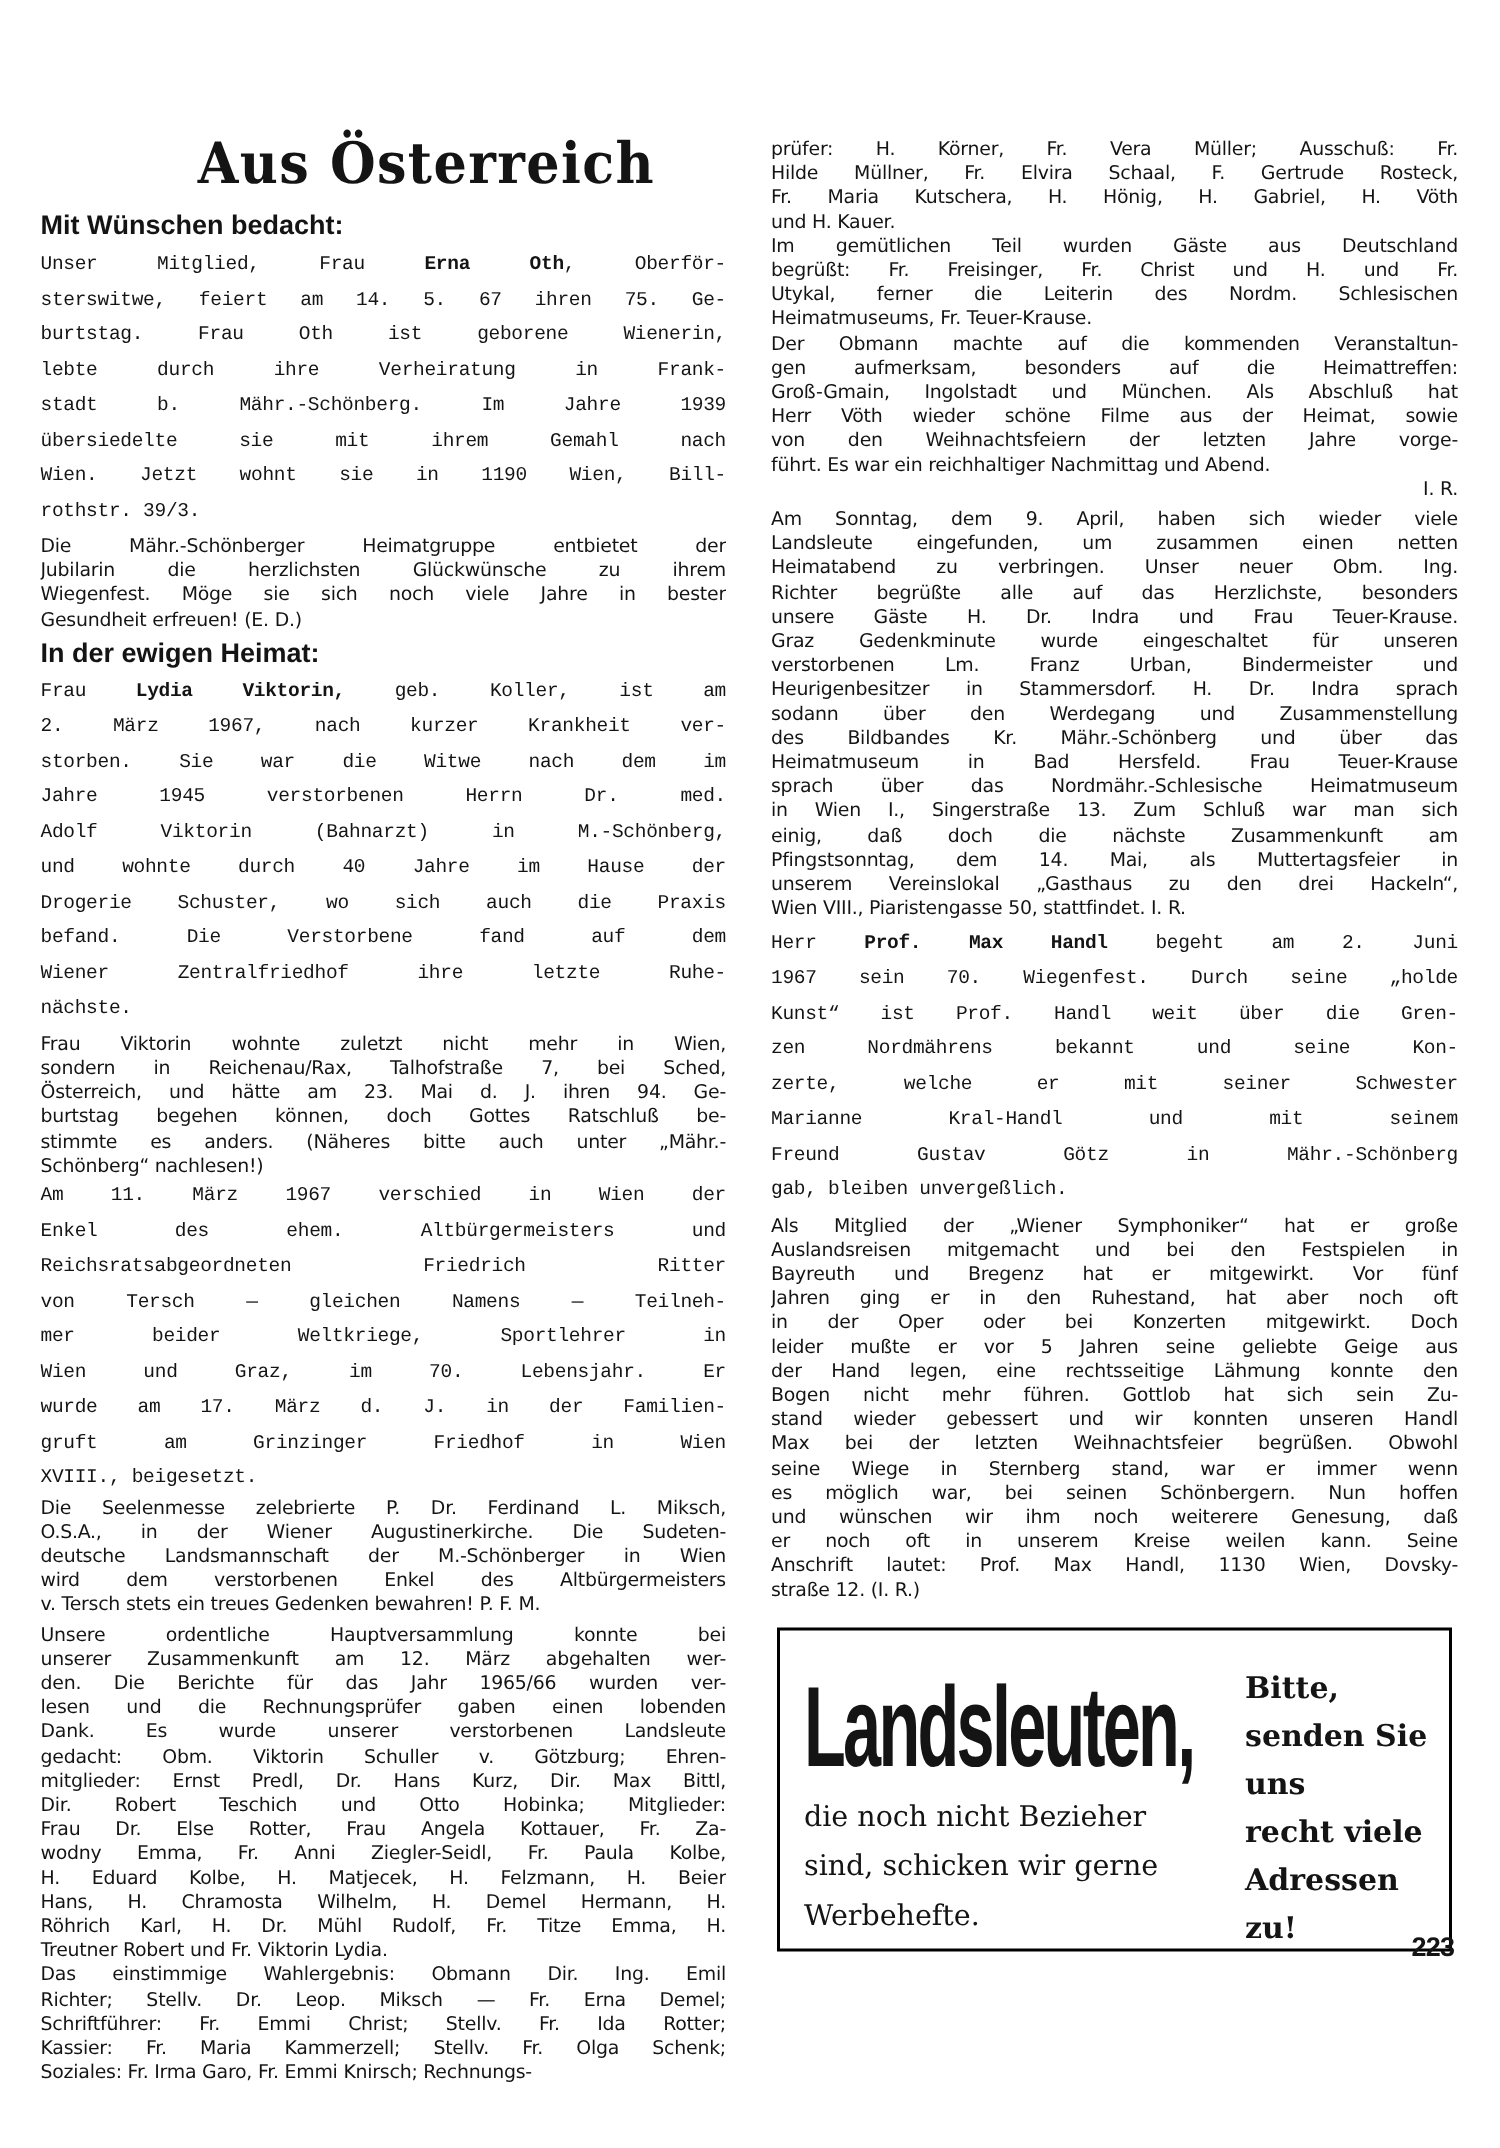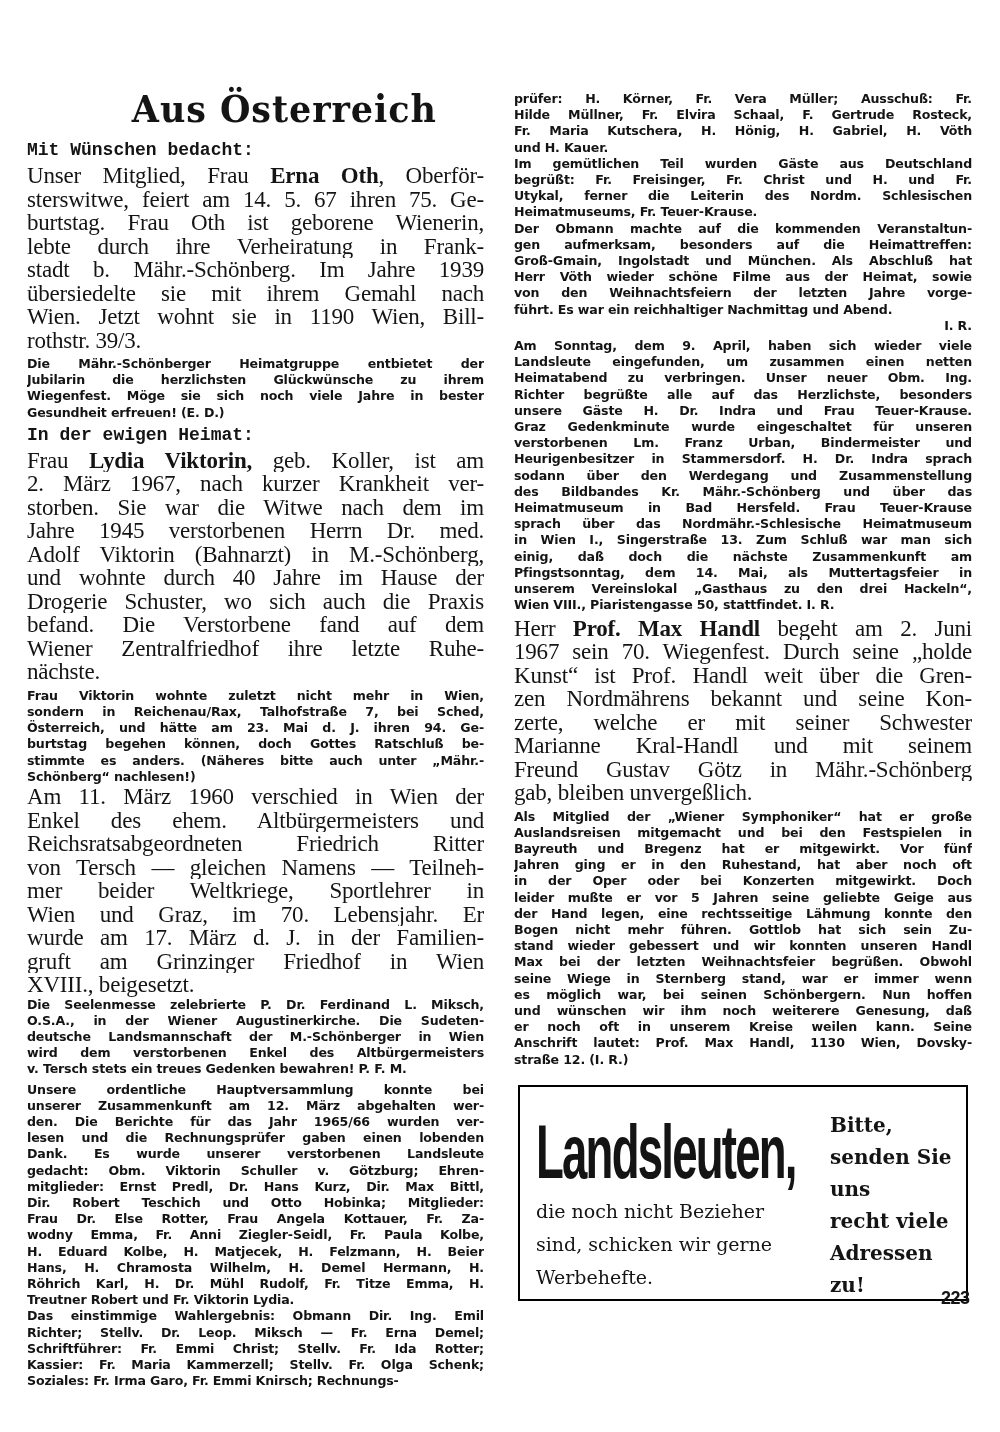--- a/index.html
+++ b/index.html
@@ -5,23 +5,23 @@
   html, body { margin: 0; padding: 0; background: #ffffff; }
   body { width: 1000px; height: 1432px; position: relative; overflow: hidden; color: #141414; font-family: "DejaVu Serif", serif; }
   .col { position: absolute; }
   #col-left { left: 27px; top: 88px; width: 457px; }
   #col-right { left: 514px; top: 88px; width: 458px; }
   .blk { text-align: justify; text-align-last: left; margin: 0; }
   .blk .ln { display: block; text-align: justify; text-align-last: justify; white-space: nowrap; overflow: hidden; }
   .blk .ln.last { text-align-last: left; }
   .blk .ln.right { text-align: right; text-align-last: right; }
   .title { font-family: "DejaVu Serif", serif; font-weight: bold; font-size: 38px; line-height: 46px; text-align: center; letter-spacing: 1px; margin: 0 0 4px 0; padding-left: 30px; transform: scaleX(0.92); }
-  .subhead { font-family: Liberation Mono, monospace; font-weight: bold; font-size: 18px; line-height: 24px; margin: 2px 0 2px 0; }
-  .large { font-family: Liberation Serif, serif; font-size: 23px; line-height: 23.5px; letter-spacing: -0.2px; }
-  .small { font-family: "DejaVu Sans", sans-serif; font-weight: bold; font-size: 12.6px; line-height: 16.2px; letter-spacing: -0.15px; }
+  .subhead { font-family: Liberation Sans, sans-serif; font-weight: bold; font-size: 18px; line-height: 24px; margin: 2px 0 2px 0; }
+  .large { font-family: Liberation Mono, monospace; font-size: 13px; line-height: 23.5px; letter-spacing: -0.2px; }
+  .small { font-family: "DejaVu Sans", sans-serif; font-weight: normal; font-size: 12.6px; line-height: 16.2px; letter-spacing: -0.15px; }
   .small.gap { margin-top: 4px; }
   .large.gap { margin-top: 3px; }
   b.nm { font-weight: bold; }
   #ad-box { position: absolute; left: 518px; top: 1085px; width: 450px; height: 216px; border: 2px solid #000000; box-sizing: border-box; }
   #ad-big { position: absolute; left: 16px; top: 30px; font-family: "Liberation Sans", sans-serif; font-weight: bold; font-size: 76px; line-height: 70px; letter-spacing: -3px; transform: scaleX(0.60); transform-origin: left top; white-space: nowrap; }
   #ad-left-text { position: absolute; left: 16px; top: 108px; width: 280px; font-family: "DejaVu Serif", serif; font-size: 19px; line-height: 33px; }
   #ad-right-text { position: absolute; left: 310px; top: 22px; width: 130px; font-family: "DejaVu Serif", serif; font-weight: bold; font-size: 20px; line-height: 32px; }
   #page-number { position: absolute; left: 941px; top: 1288px; font-family: "Liberation Sans", sans-serif; font-weight: bold; font-size: 18px; letter-spacing: -0.5px; }
 </style>
 </head>
@@ -62,21 +62,21 @@
     </div>
   <div class="blk small gap">
       <span class="ln">Frau Viktorin wohnte zuletzt nicht mehr in Wien,</span>
       <span class="ln">sondern in Reichenau/Rax, Talhofstraße 7, bei Sched,</span>
       <span class="ln">Österreich, und hätte am 23. Mai d. J. ihren 94. Ge-</span>
       <span class="ln">burtstag begehen können, doch Gottes Ratschluß be-</span>
       <span class="ln">stimmte es anders. (Näheres bitte auch unter „Mähr.-</span>
       <span class="ln last">Schönberg“ nachlesen!)</span>
     </div>
   <div class="blk large">
-      <span class="ln">Am 11. März 1960 verschied in Wien der</span>
+      <span class="ln">Am 11. März 1967 verschied in Wien der</span>
       <span class="ln">Enkel des ehem. Altbürgermeisters und</span>
       <span class="ln">Reichsratsabgeordneten Friedrich Ritter</span>
       <span class="ln">von Tersch — gleichen Namens — Teilneh-</span>
       <span class="ln">mer beider Weltkriege, Sportlehrer in</span>
       <span class="ln">Wien und Graz, im 70. Lebensjahr. Er</span>
       <span class="ln">wurde am 17. März d. J. in der Familien-</span>
       <span class="ln">gruft am Grinzinger Friedhof in Wien</span>
       <span class="ln last">XVIII., beigesetzt.</span>
     </div>
   <div class="blk small">

